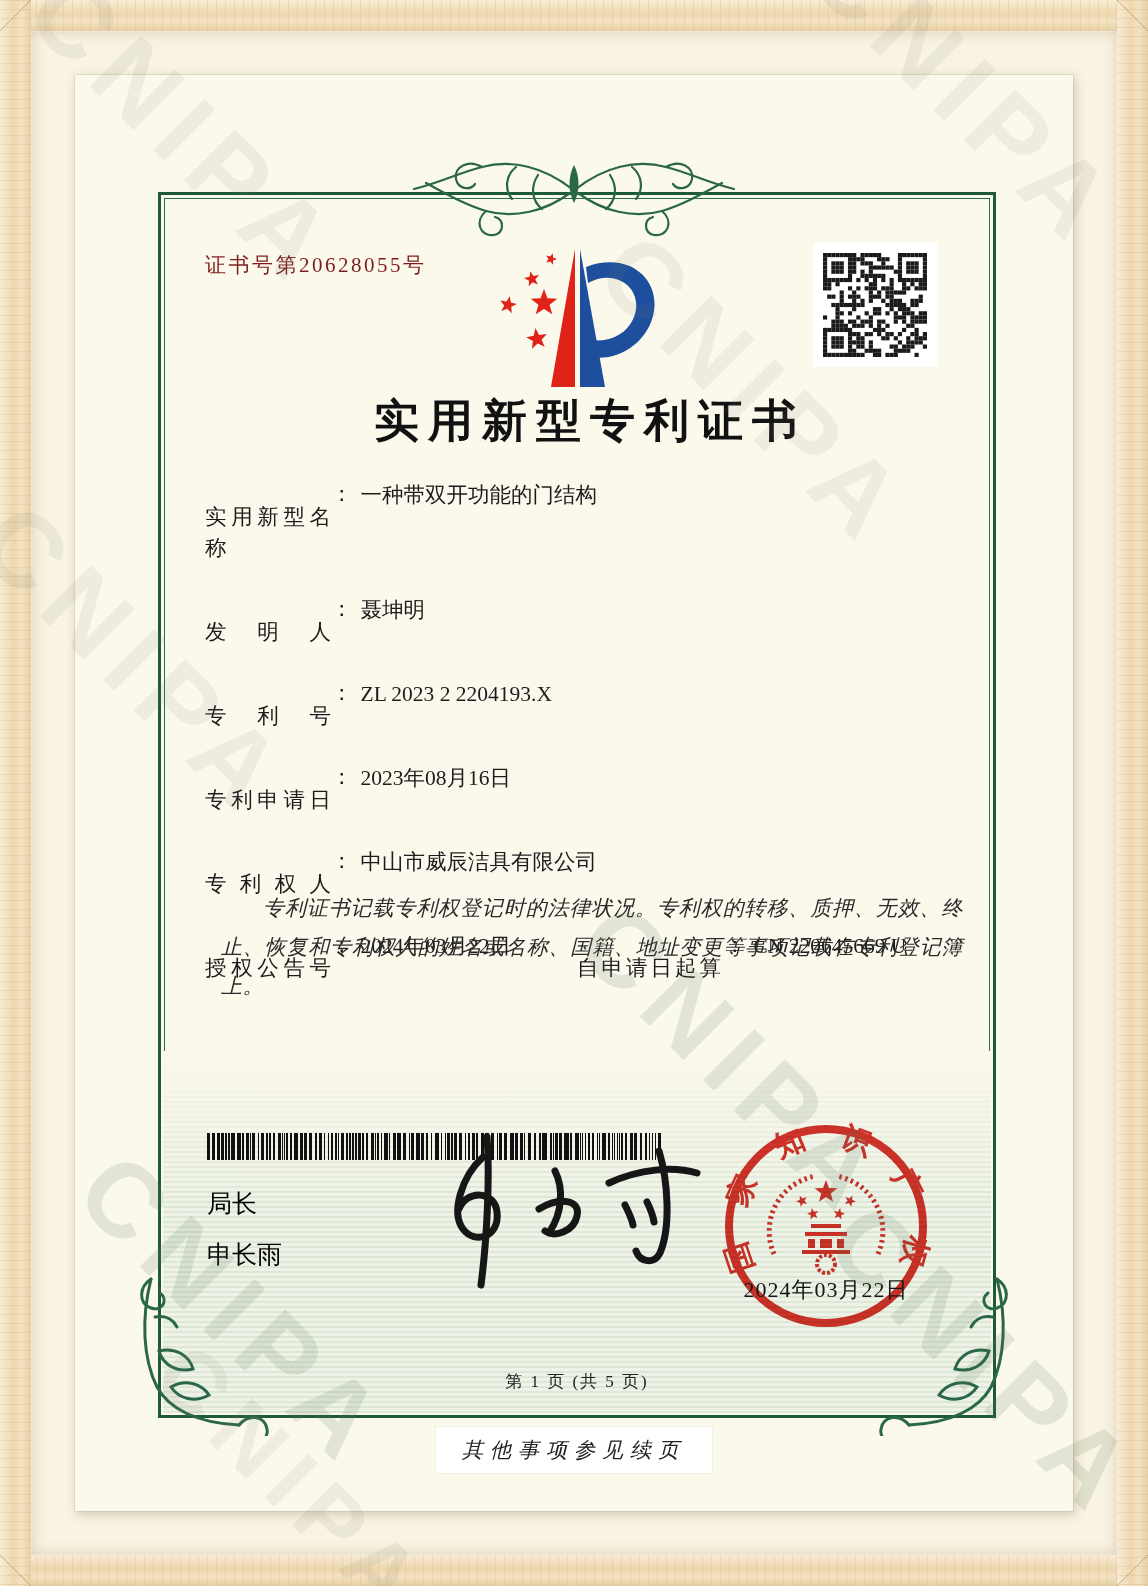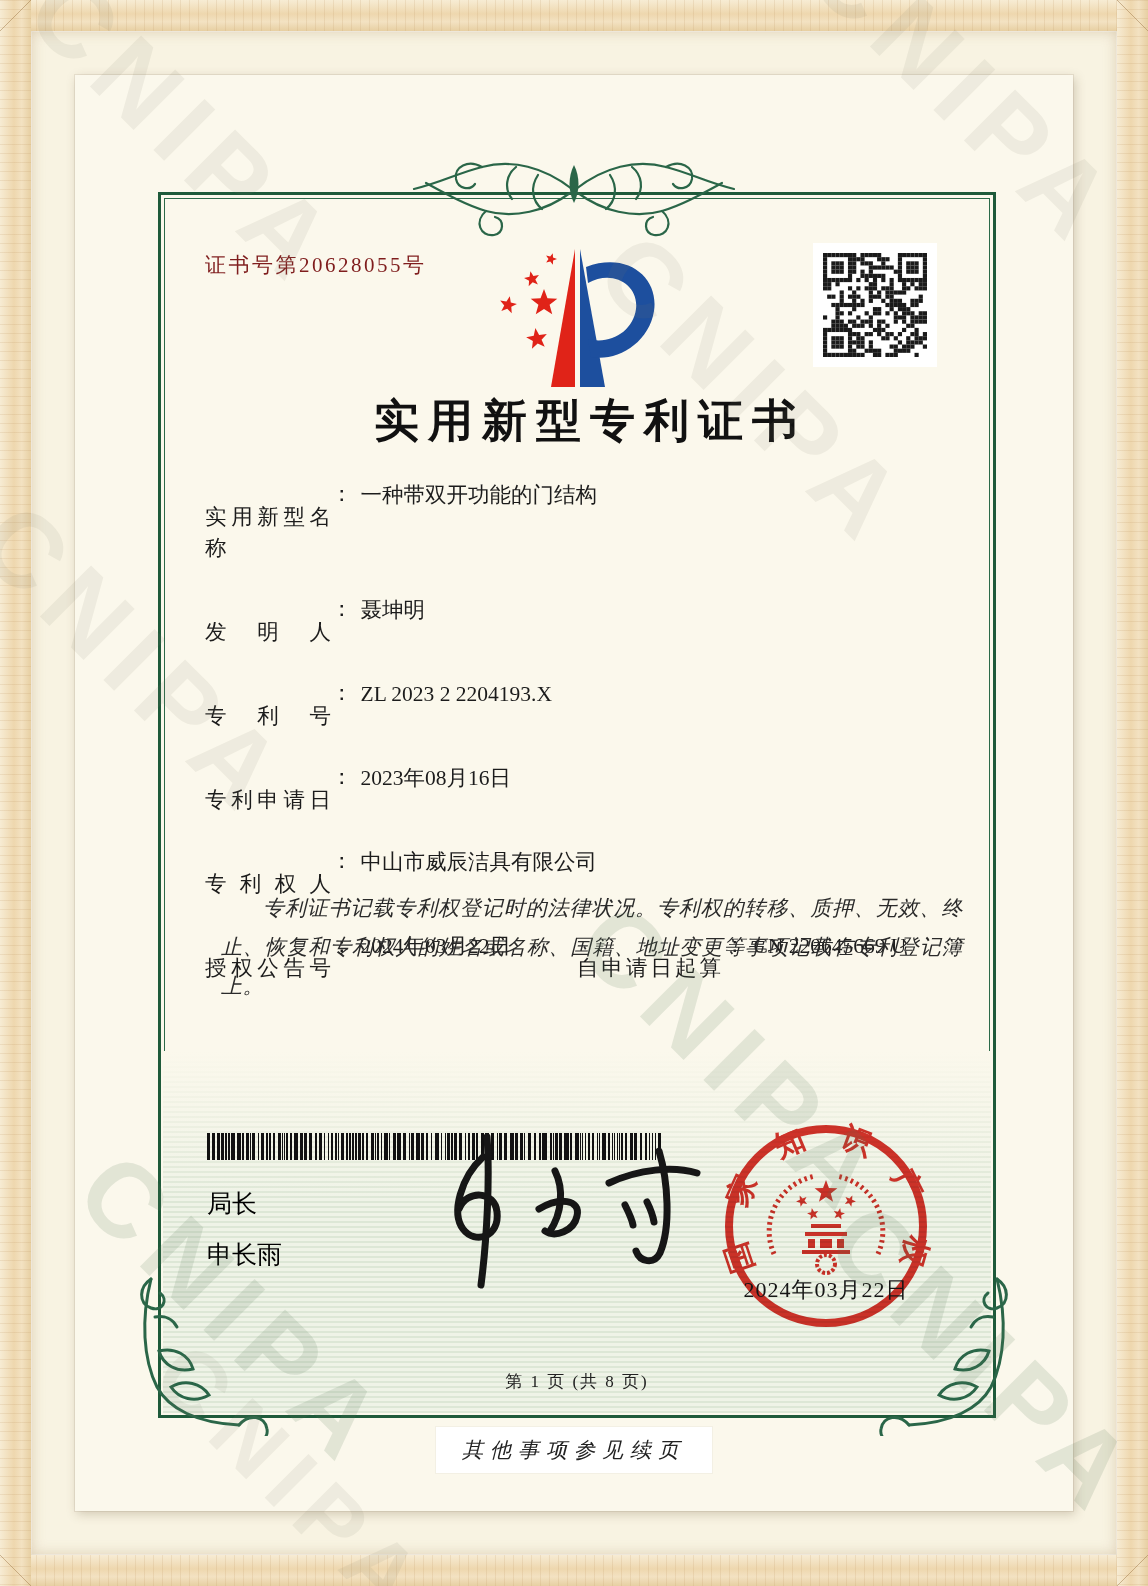--- a/index.html
+++ b/index.html
@@ -88,21 +88,21 @@
   <div class="mitre tr"></div>
   <div class="mitre bl"></div>
   <div class="mitre br"></div>
 
   <div class="mat"></div>
 
   <div class="paper">
 
     <div class="gborder">
       <div class="waves"></div>
-      <div class="pagefooter">第 1 页 (共 8 页)</div>
+      <div class="pagefooter">第 1 页 (共 5 页)</div>
     </div>
 
     <svg class="orn" style="left:329px;top:62px;" width="340" height="106" viewBox="0 0 340 106">
       <g fill="none" stroke="#2a6648" stroke-width="2.2" stroke-linecap="round">
         <g>
           <path d="M172,52 C200,30 232,22 262,30 C286,36 304,46 330,52"></path>
           <path d="M174,56 C198,74 230,82 258,74 C278,68 296,58 318,46"></path>
           <path d="M258,74 c12,10 6,26 -8,24 c-10,-2 -11,-15 -1,-18"></path>
           <path d="M262,30 c14,-8 28,0 26,12 c-2,10 -14,12 -19,5"></path>
           <path d="M206,38 c8,12 6,26 -4,34"></path>

